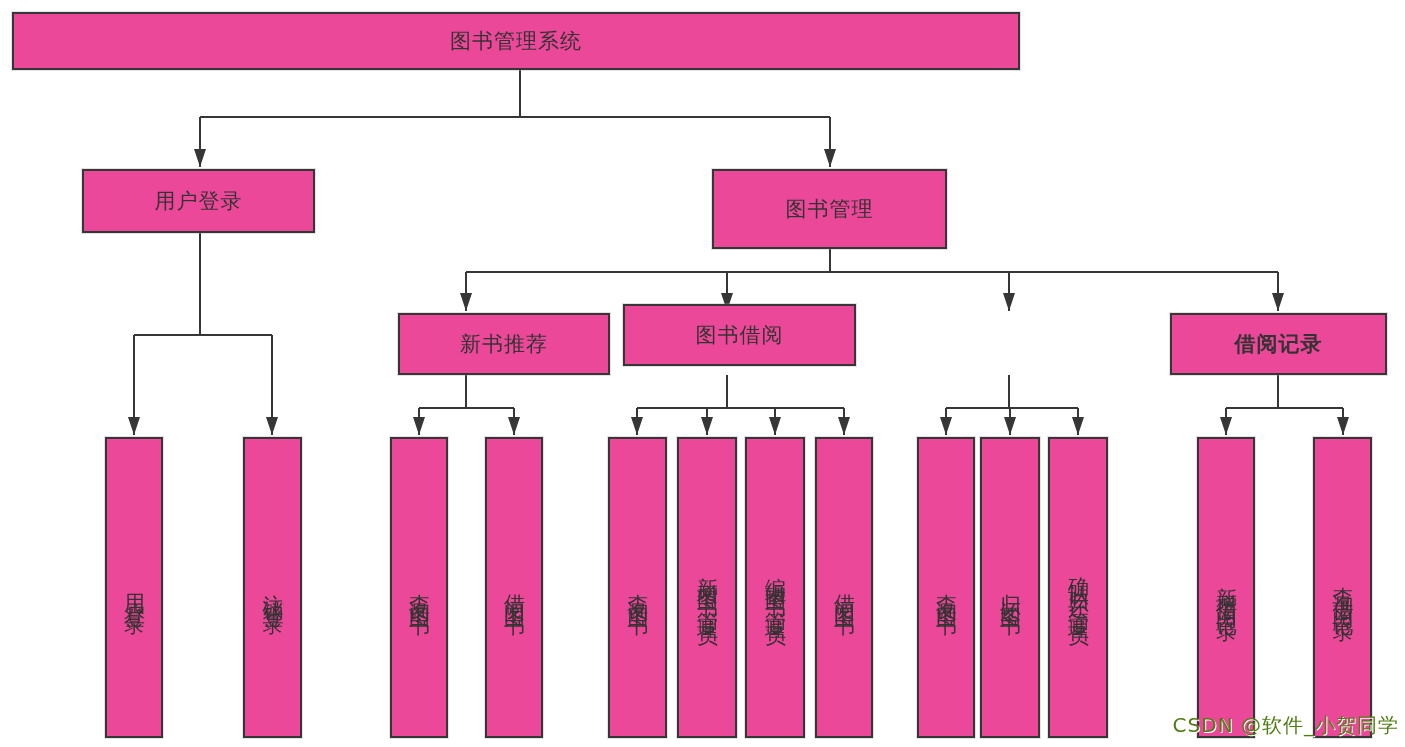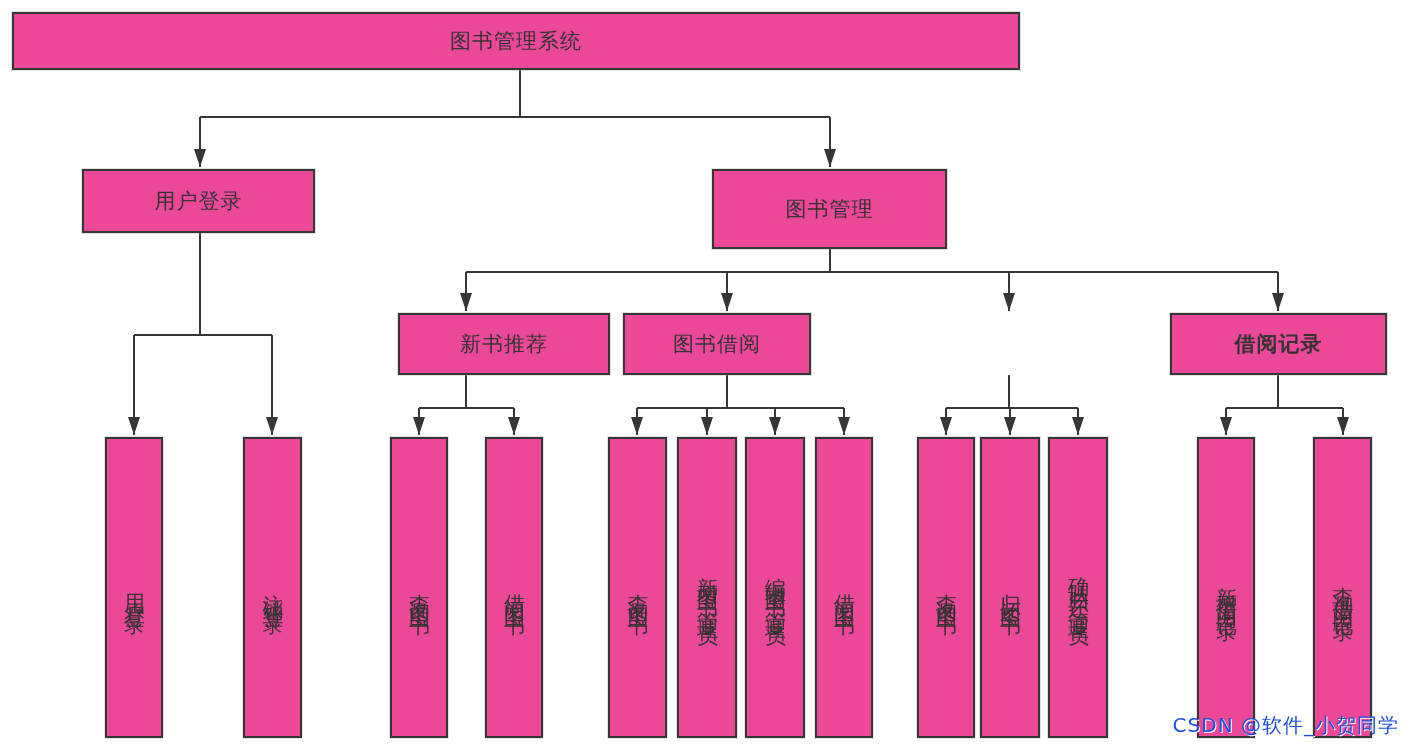--- a/index.html
+++ b/index.html
@@ -44,21 +44,21 @@
     font-size: 21px;
     letter-spacing: 7px;
     line-height: 1;
     padding-top: 7px; 
   }
   
   .n-root            { left: 12px;   top: 12px;  width: 1008px; height: 58px; }
   .n-user-login      { left: 82px;   top: 169px; width: 233px;  height: 64px; }
   .n-book-mgmt       { left: 712px;  top: 169px; width: 235px;  height: 80px; }
   .n-new-book-rec    { left: 362px;  top: 313px; width: 212px;  height: 62px; margin-left: 36px; }
-  .n-book-borrow     { left: 623px;  top: 313px; width: 188px;  height: 62px; }
+  .n-book-borrow     { left: 623px;  top: 304px; width: 233px;  height: 62px; }
   .n-current-borrow  { left: 902px;  top: 313px; width: 215px;  height: 62px; }
   .n-borrow-records  { left: 1170px; top: 313px; width: 217px;  height: 62px; font-weight: bold; }
   
   .leaf { top: 437px; height: 301px; }
   .n-a1 { left: 105px;  width: 58px; }
   .n-a2 { left: 243px;  width: 59px; }
   .n-b1 { left: 390px;  width: 58px; }
   .n-b2 { left: 485px;  width: 58px; }
   .n-c1 { left: 608px;  width: 59px; }
   .n-c2 { left: 677px;  width: 60px; }
@@ -67,21 +67,21 @@
   .n-d1 { left: 917px;  width: 58px; }
   .n-d2 { left: 980px;  width: 60px; }
   .n-d3 { left: 1048px; width: 60px; }
   .n-e1 { left: 1197px; width: 58px; }
   .n-e2 { left: 1313px; width: 59px; }
   .watermark {
     position: absolute;
     right: 6px;
     top: 712px;
     font-size: 20px;
-    color: #1d4ed8;
+    color: #4d7c0f;
     letter-spacing: 1px;
     text-shadow: 1px 1px 0 #ffffff;
     z-index: 3;
     white-space: nowrap;
   }
 </style>
 </head>
 <body>
 
 <div id="stage">

